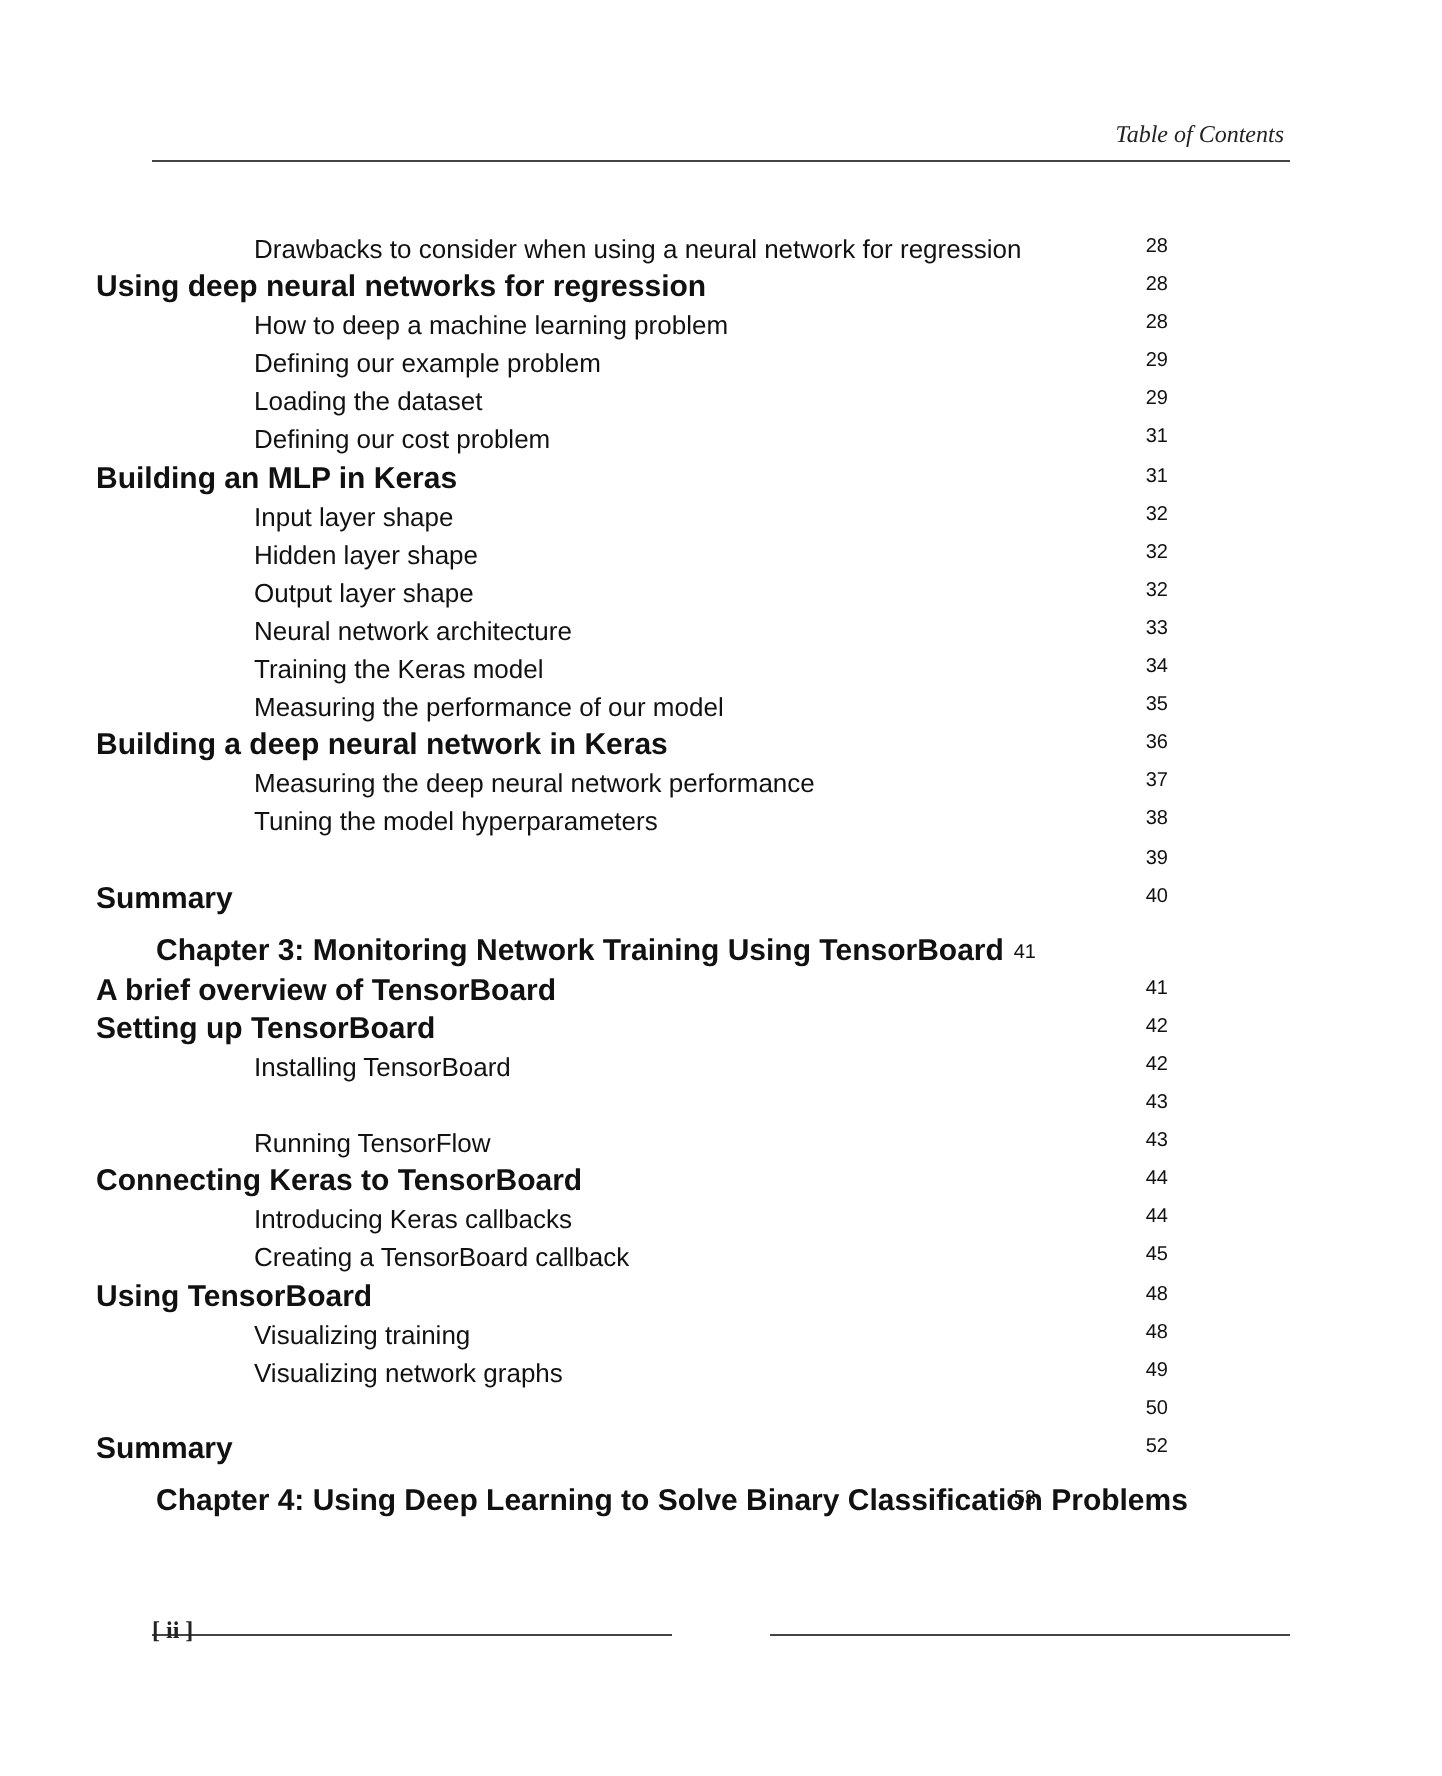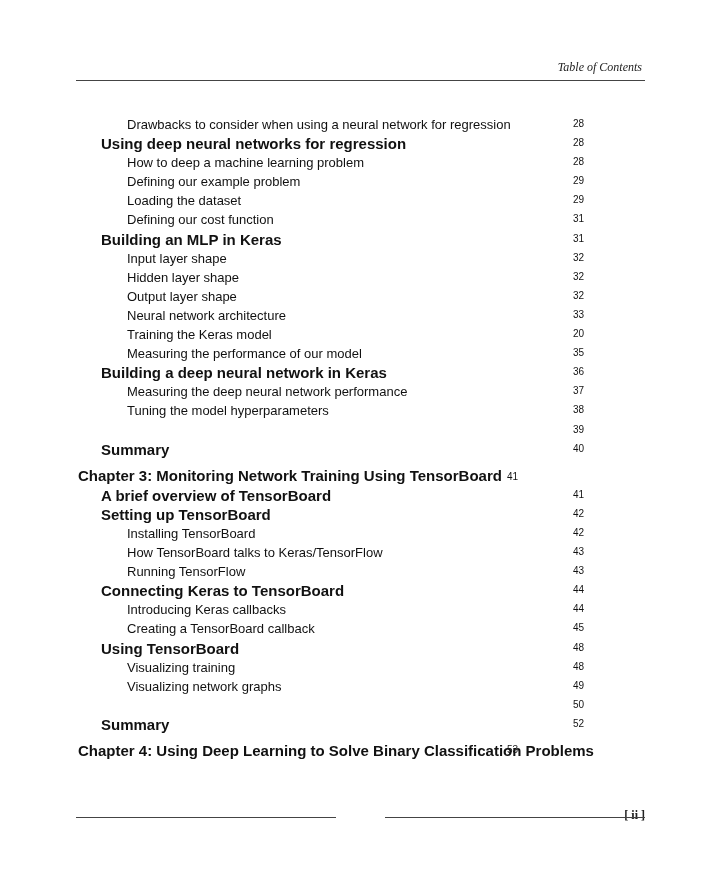--- a/index.html
+++ b/index.html
@@ -12,31 +12,31 @@
     position: absolute; right: 3px; top: 2px;
     font-family: "Liberation Serif", serif; font-style: italic; font-size: 12px; color: #222;
   }
   .toc { position: absolute; left: 0; top: 103px; width: 664px; margin-top: 12px; }
   .entry { position: relative; font-family: "Liberation Sans", sans-serif; color: #111; }
   .entry .label { display: block; }
   .entry .page {
     position: absolute; right: 80px; bottom: 1px; font-size: 10px; font-weight: normal;
   }
   .lvl2 { padding-left: 127px; font-size: 13px; line-height: 19.1px; height: 19.1px; }
-  .lvl1 { padding-left: 101px; font-size: 15px; font-weight: bold; line-height: 19.1px; height: 19.1px; }
+  .lvl1 { padding-left: 48px; font-size: 15px; font-weight: bold; line-height: 19.1px; height: 19.1px; }
   .lvl0 { padding-left: 78px; font-size: 15px; font-weight: bold; line-height: 17px; margin-top: 8px; width: 520px; }
   .lvl0.single { height: 19.1px; }
   .footer {
     position: absolute; left: 76px; top: 808px; width: 569px; height: 20px;
   }
   .footer .rule { position: absolute; top: 9px; height: 0; border-top: 1.3px solid #444; }
   .footer .rule.left { left: 0; width: 260px; }
   .footer .rule.right { right: 0; width: 260px; }
   .footer .num {
-    position: absolute; left: 0; right: 0; top: 0; text-align: right;
+    position: absolute; left: 0; right: 0; top: 0; text-align: left;
     font-family: "Liberation Serif", serif; font-weight: bold; font-size: 12px; color: #222;
   }
 </style>
 </head>
 <body>
 
 <div class="header">
   <span class="header-title">Table of Contents</span>
 </div>
 
@@ -55,21 +55,21 @@
     </div>
     <div class="entry lvl2">
       <span class="label">Defining our example problem</span>
       <span class="page">29</span>
     </div>
     <div class="entry lvl2">
       <span class="label">Loading the dataset</span>
       <span class="page">29</span>
     </div>
     <div class="entry lvl2">
-      <span class="label">Defining our cost function</span>
+      <span class="label">Defining our cost problem</span>
       <span class="page">31</span>
     </div>
     <div class="entry lvl1">
       <span class="label">Building an MLP in Keras</span>
       <span class="page">31</span>
     </div>
     <div class="entry lvl2">
       <span class="label">Input layer shape</span>
       <span class="page">32</span>
     </div>
@@ -80,21 +80,21 @@
     <div class="entry lvl2">
       <span class="label">Output layer shape</span>
       <span class="page">32</span>
     </div>
     <div class="entry lvl2">
       <span class="label">Neural network architecture</span>
       <span class="page">33</span>
     </div>
     <div class="entry lvl2">
       <span class="label">Training the Keras model</span>
-      <span class="page">20</span>
+      <span class="page">34</span>
     </div>
     <div class="entry lvl2">
       <span class="label">Measuring the performance of our model</span>
       <span class="page">35</span>
     </div>
     <div class="entry lvl1">
       <span class="label">Building a deep neural network in Keras</span>
       <span class="page">36</span>
     </div>
     <div class="entry lvl2">
@@ -122,21 +122,20 @@
     </div>
     <div class="entry lvl1">
       <span class="label">Setting up TensorBoard</span>
       <span class="page">42</span>
     </div>
     <div class="entry lvl2">
       <span class="label">Installing TensorBoard</span>
       <span class="page">42</span>
     </div>
     <div class="entry lvl2">
-      <span class="label">How TensorBoard talks to Keras/TensorFlow</span>
       <span class="page">43</span>
     </div>
     <div class="entry lvl2">
       <span class="label">Running TensorFlow</span>
       <span class="page">43</span>
     </div>
     <div class="entry lvl1">
       <span class="label">Connecting Keras to TensorBoard</span>
       <span class="page">44</span>
     </div>

